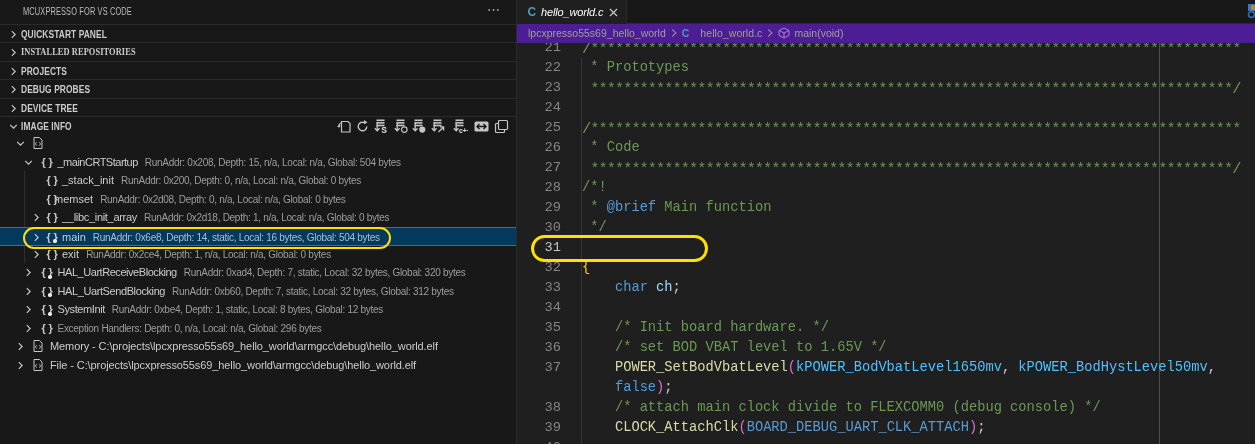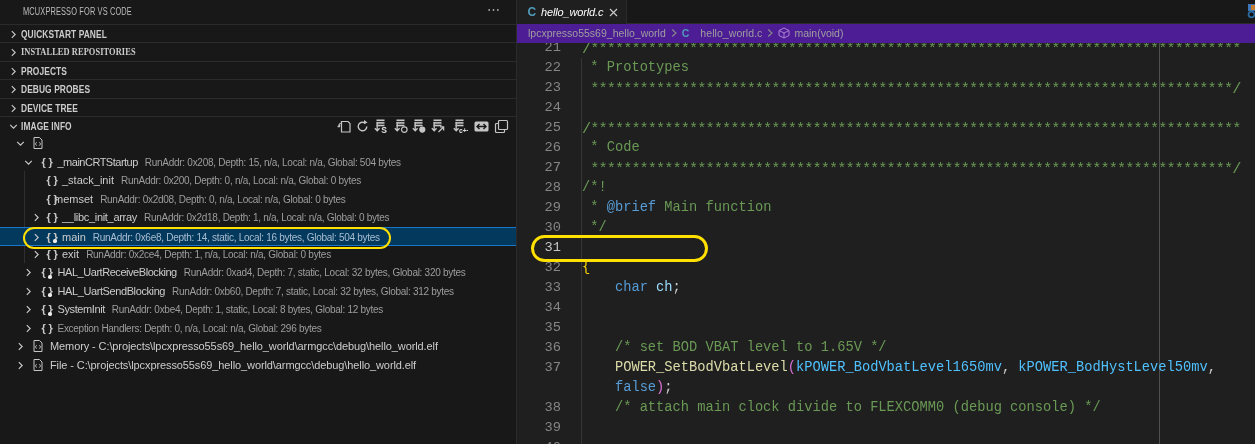--- a/index.html
+++ b/index.html
@@ -322,28 +322,30 @@
 <div class="abs code cl" style="top:198px;"><span class="cmt"> * </span><span class="kw">@brief</span><span class="cmt"> Main function</span></div>
 <div class="abs gut" style="top:218px;color:#858585;">30</div>
 <div class="abs code cl" style="top:218px;"><span class="cmt"> */</span></div>
 <div class="abs gut" style="top:238px;color:#c6c6c6;">31</div>
 <div class="abs gut" style="top:258px;color:#858585;">32</div>
 <div class="abs code cl" style="top:258px;"><span class="b1">{</span></div>
 <div class="abs gut" style="top:278px;color:#858585;">33</div>
 <div class="abs code cl" style="top:278px;">    <span class="kw">char</span> <span class="vr">ch</span><span class="pn">;</span></div>
 <div class="abs gut" style="top:298px;color:#858585;">34</div>
 <div class="abs gut" style="top:318px;color:#858585;">35</div>
+<div class="abs code cl" style="top:318px;"><span class="cmt">    /* Init board hardware. */</span></div>
 <div class="abs gut" style="top:338px;color:#858585;">36</div>
 <div class="abs code cl" style="top:338px;"><span class="cmt">    /* set BOD VBAT level to 1.65V */</span></div>
 <div class="abs gut" style="top:358px;color:#858585;">37</div>
 <div class="abs code cl" style="top:358px;">    <span class="fn">POWER_SetBodVbatLevel</span><span class="b2">(</span><span class="en">kPOWER_BodVbatLevel1650mv</span><span class="pn">,</span> <span class="en">kPOWER_BodHystLevel50mv</span><span class="pn">,</span></div>
 <div class="abs code cl" style="top:378px;">    <span class="kw">false</span><span class="b2">)</span><span class="pn">;</span></div>
 <div class="abs gut" style="top:398px;color:#858585;">38</div>
 <div class="abs code cl" style="top:398px;"><span class="cmt">    /* attach main clock divide to FLEXCOMM0 (debug console) */</span></div>
 <div class="abs gut" style="top:418px;color:#858585;">39</div>
+<div class="abs code cl" style="top:418px;">    <span class="fn">CLOCK_AttachClk</span><span class="b2">(</span><span class="mc">BOARD_DEBUG_UART_CLK_ATTACH</span><span class="b2">)</span><span class="pn">;</span></div>
 <div class="abs gut" style="top:438px;color:#858585;">40</div>
 <div class="abs" id="crumbs"><span style="margin-left:11px;">lpcxpresso55s69_hello_world</span><span style="display:inline-block;vertical-align:-1px;padding:0 4px;"><svg width="8" height="10" viewBox="0 0 8 10">
           <path d="M2.2 1.5 L6 5 L2.2 8.5" fill="none" stroke="#8a8a8a" stroke-width="1.1"></path>
         </svg></span><span style="color:#519aba;font-weight:bold;font-size:10.5px;">C</span><span style="margin-left:11px;letter-spacing:0.06px;">hello_world.c</span><span style="display:inline-block;vertical-align:-1px;padding:0 4px;"><svg width="8" height="10" viewBox="0 0 8 10">
           <path d="M2.2 1.5 L6 5 L2.2 8.5" fill="none" stroke="#8a8a8a" stroke-width="1.1"></path>
         </svg></span><span style="display:inline-block;vertical-align:-2px;width:12px;height:12px;"><svg style="display:inline" width="12" height="12" viewBox="0 0 12 12">
           <path d="M6 1 L11 3.5 V8.5 L6 11 L1 8.5 V3.5 Z M1 3.5 L6 6 L11 3.5 M6 6 V11" fill="none" stroke="#b180d7" stroke-width="1"></path>
         </svg></span><span style="margin-left:4px;">main(void)</span></div>
 <div class="abs ring" style="left:23.4px;top:226.6px;width:368px;height:22.6px;border-radius:11.5px;z-index:6;"></div>
 <div class="abs ring" style="left:530.5px;top:234.5px;width:177.5px;height:27.5px;border-radius:14px;border-width:3px;z-index:6;"></div>

